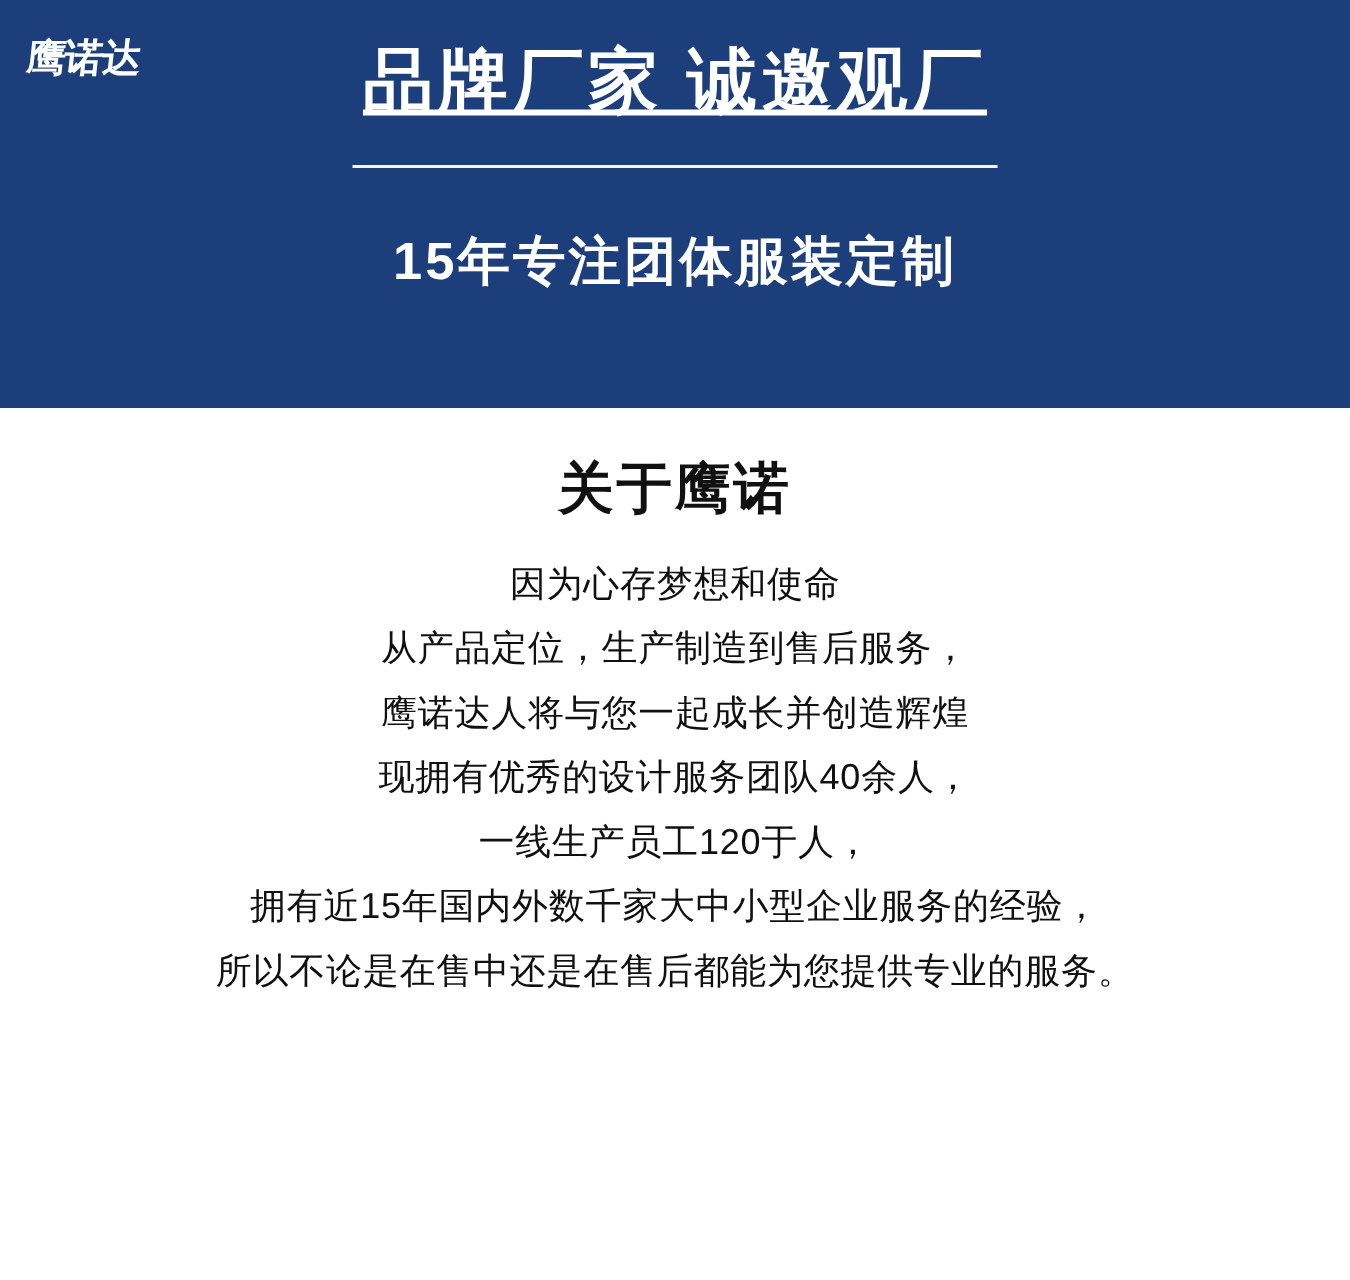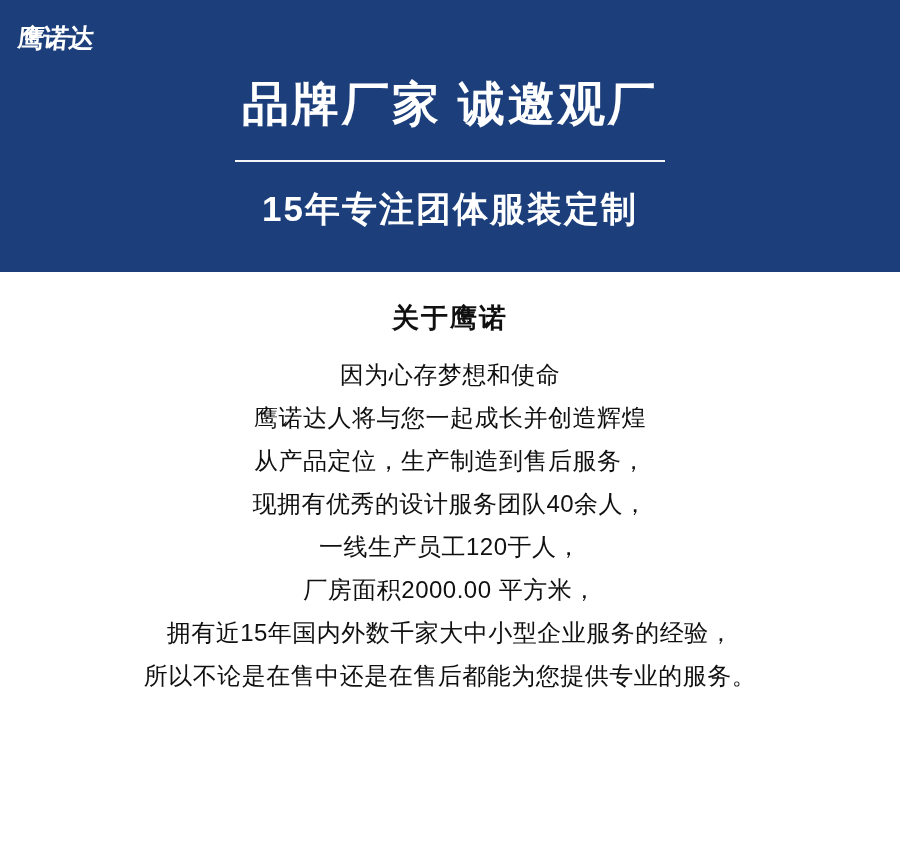--- a/index.html
+++ b/index.html
@@ -41,56 +41,57 @@
     color: #ffffff;
     font-family: "Liberation Serif", serif;
     font-size: 26px;
     font-weight: bold;
     letter-spacing: -1px;
     line-height: 46px;
     white-space: nowrap;
     transform: skewX(-6deg);
   }
   .banner-title {
-    margin-top: 78px;
+    margin-top: 28px;
     color: #ffffff;
     font-size: 47px;
     font-weight: bold;
     letter-spacing: 3px;
     text-align: center;
     line-height: 1.1;
     white-space: nowrap;
+    text-decoration: underline;
   }
   .banner-rule {
     margin-top: 30px;
     width: 430px;
     height: 2px;
     background: #ffffff;
     opacity: 0.95;
   }
   .banner-subtitle {
-    margin-top: 24px;
+    margin-top: 39px;
     color: #ffffff;
     font-size: 35px;
     font-weight: bold;
     letter-spacing: 2px;
     text-align: center;
     white-space: nowrap;
   }
 
   
   .content {
     width: 900px;
     padding-top: 26px;
     box-sizing: border-box;
     text-align: center;
   }
   .section-heading {
     color: #101010;
-    font-size: 27px;
+    font-size: 37px;
     font-weight: bold;
     letter-spacing: 2px;
     margin: 0 0 14px 0;
     line-height: 1.5;
   }
   .body-line {
     color: #101010;
     font-size: 24px;
     line-height: 43px;
     letter-spacing: 0.5px;
@@ -105,22 +106,21 @@
   <div class="banner">
     <div class="logo">鹰诺达</div>
     <div class="banner-title">品牌厂家  诚邀观厂</div>
     <div class="banner-rule"></div>
     <div class="banner-subtitle">15年专注团体服装定制</div>
   </div>
 
   <div class="content">
     <div class="section-heading">关于鹰诺</div>
     <div class="body-line">因为心存梦想和使命</div>
+    <div class="body-line">从产品定位，生产制造到售后服务，</div>
     <div class="body-line">鹰诺达人将与您一起成长并创造辉煌</div>
-    <div class="body-line">从产品定位，生产制造到售后服务，</div>
     <div class="body-line">现拥有优秀的设计服务团队40余人，</div>
     <div class="body-line">一线生产员工120于人，</div>
-    <div class="body-line">厂房面积2000.00 平方米，</div>
     <div class="body-line">拥有近15年国内外数千家大中小型企业服务的经验，</div>
     <div class="body-line">所以不论是在售中还是在售后都能为您提供专业的服务。</div>
   </div>
 
 </div>
 
 </body></html>

